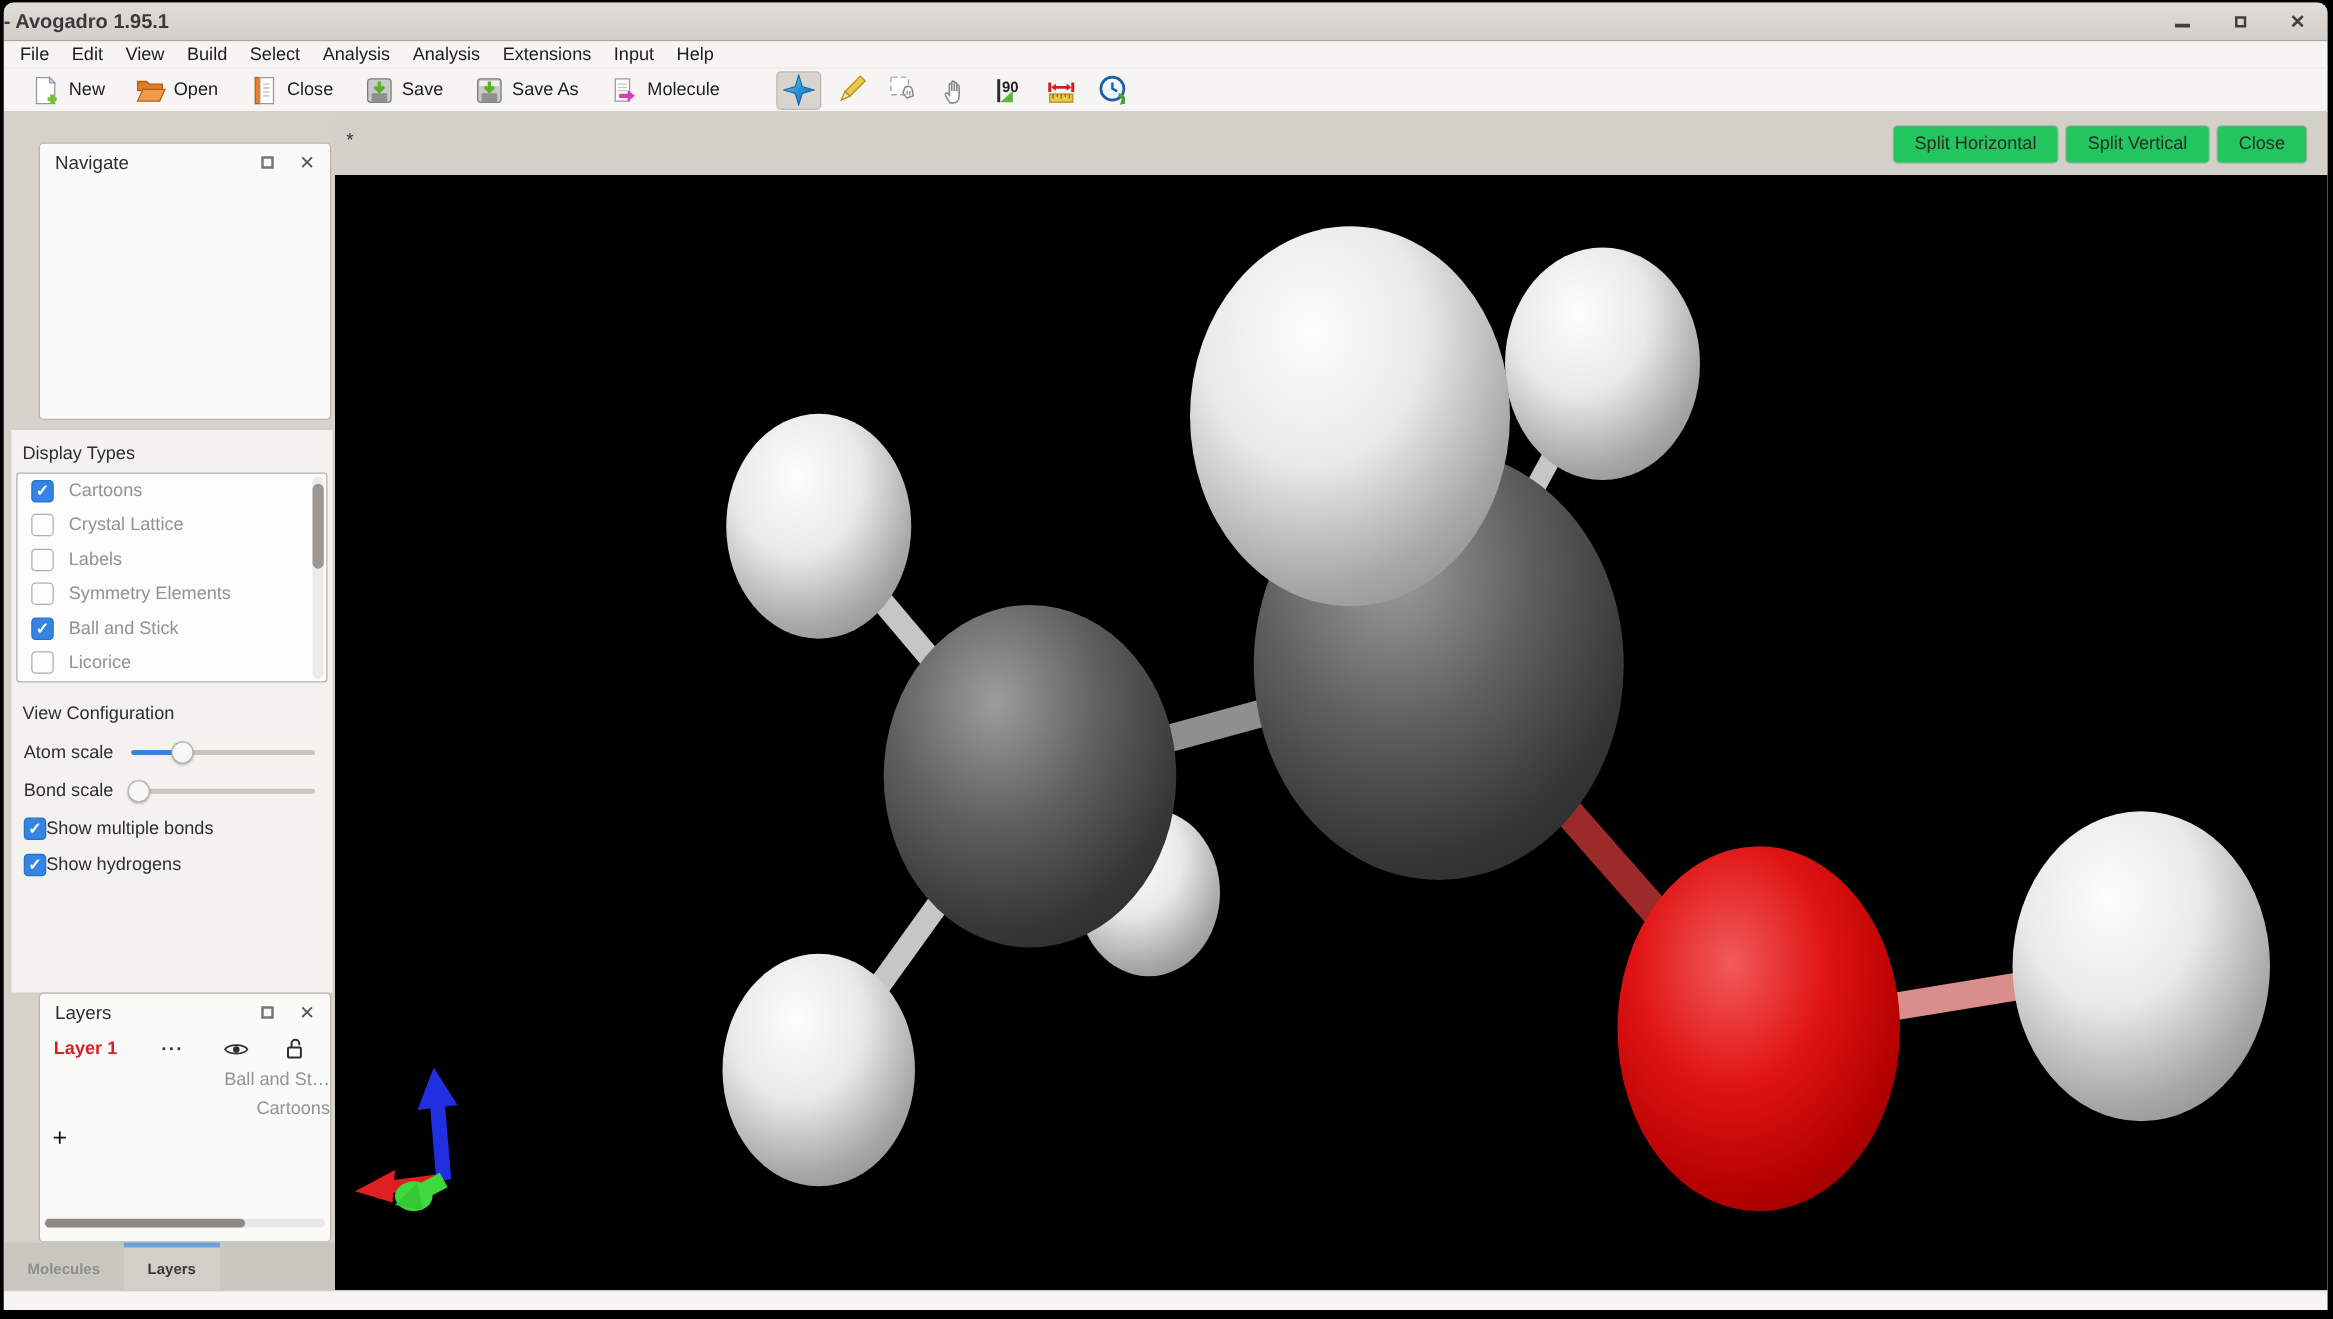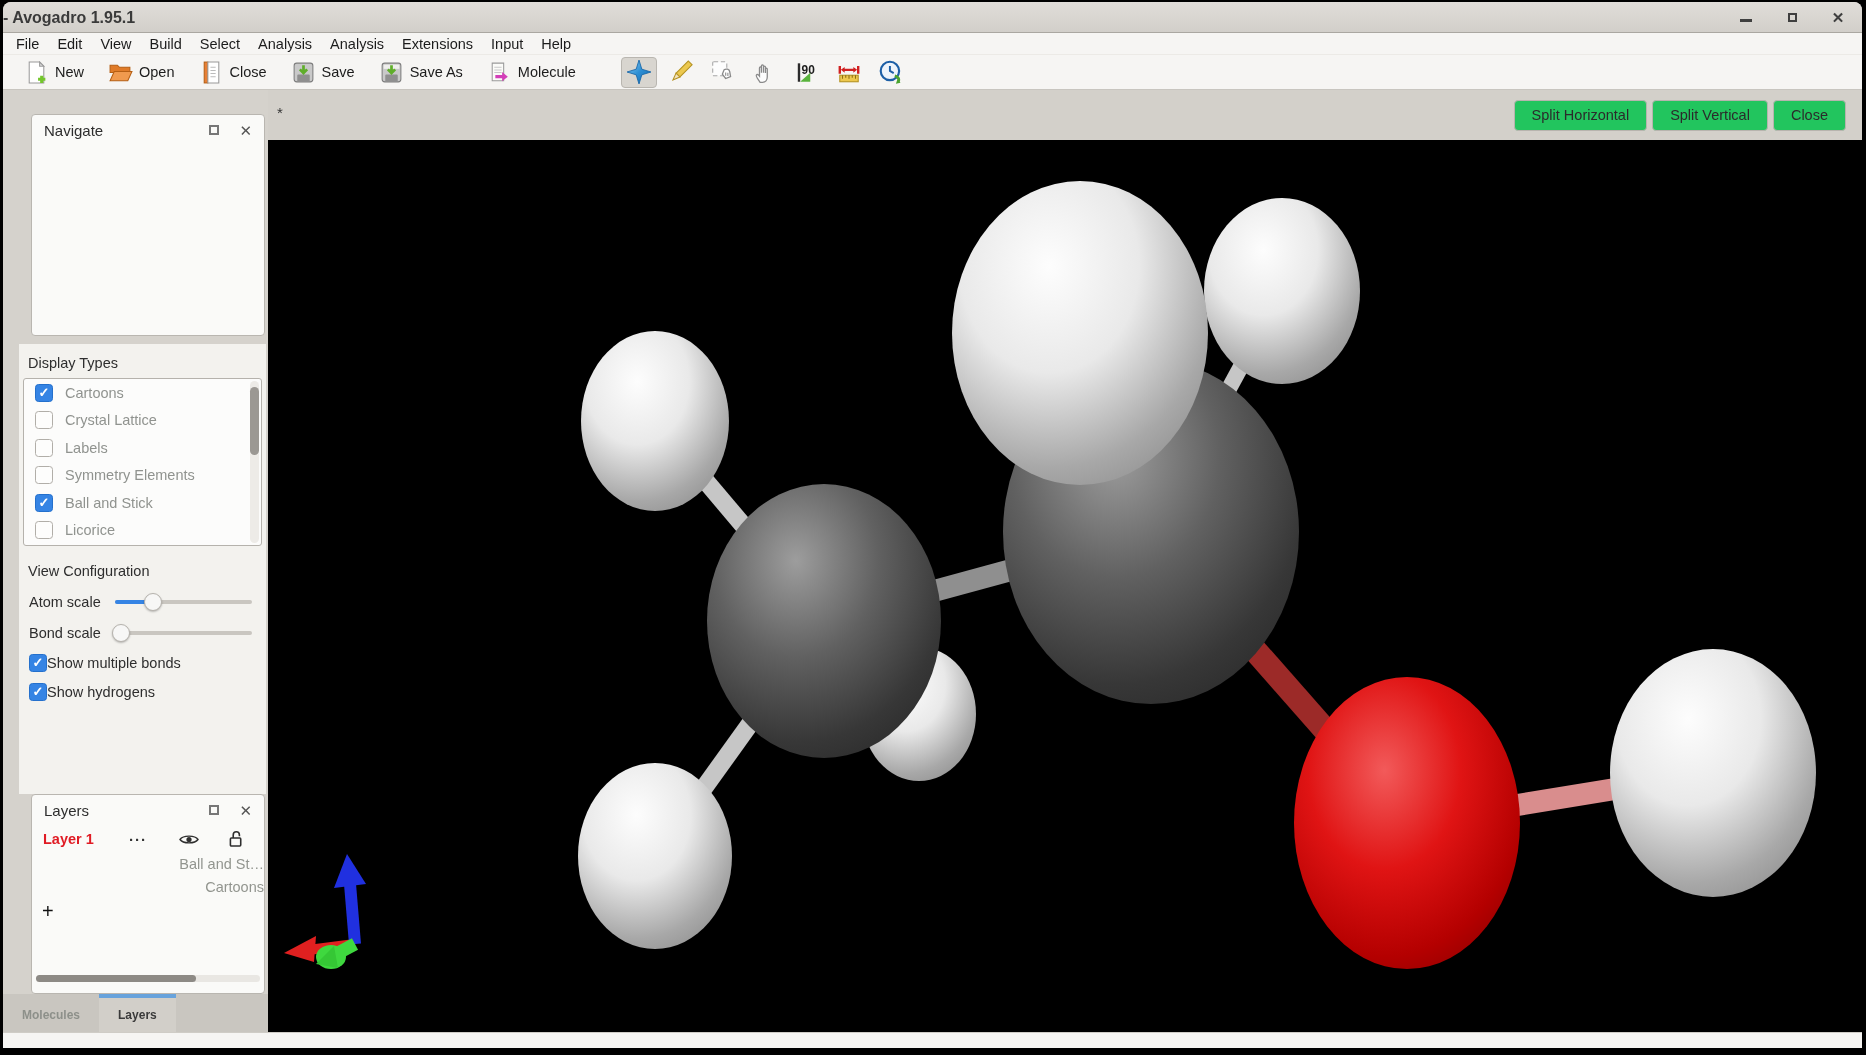--- a/index.html
+++ b/index.html
@@ -35,21 +35,21 @@
   
   .left-dock { position:absolute; left:0; top:88px; width:265px; bottom:16px; background:#d5d2cc; }
   .panel { position:absolute; left:3px; right:3px; background:#fafaf8; border:1px solid #b9b6b0; border-radius:4px;margin-left:25px; }
   #navigate-panel { top:24px; height:222px; }
   #layers-panel { top:704px; height:200px; }
   .panel-header { height:30px; display:flex; align-items:center; padding:0 12px; font-size:15px; color:#2e2e2e; }
   .ph-spacer { flex:1; }
   .ph-float { width:10px; height:10px; border:2px solid #777; margin-right:20px; }
   .ph-close { font-size:15px; color:#555; line-height:1; }
 
-  .middle-section { position:absolute; left:16px; right:2px; top:254px; height:450px; background:#f3f2ee; }
+  .middle-section { position:absolute; left:6px; right:2px; top:254px; height:450px; background:#f3f2ee; }
   .section-label { font-size:14.5px; color:#2e2e2e; padding:11px 8px 7px 9px; }
   .dt-list { margin:0 4px; height:168px; background:#fcfcfb; border:1px solid #b5b2ac; border-radius:3px; position:relative; overflow:hidden; }
   .dt-row { height:27.5px; display:flex; align-items:center; gap:12px; padding:0 11px; font-size:14.5px; color:#90938f; }
   .cb { width:18px; height:18px; border-radius:3.5px; flex:0 0 auto; display:flex; align-items:center; justify-content:center; }
   .cb.on { background:#3584e4; border:1px solid #2470cc; }
   .cb.on::after { content:"✓"; color:#fff; font-size:13px; font-weight:bold; }
   .cb.off { background:#fdfdfc; border:1px solid #b1aea8; }
   .dt-track { position:absolute; right:2px; top:2px; bottom:2px; width:9px; background:#edebe7; border-radius:5px; }
   .dt-thumb { position:absolute; right:2px; top:8px; width:9px; height:68px; background:#9b9893; border-radius:5px; }
 

